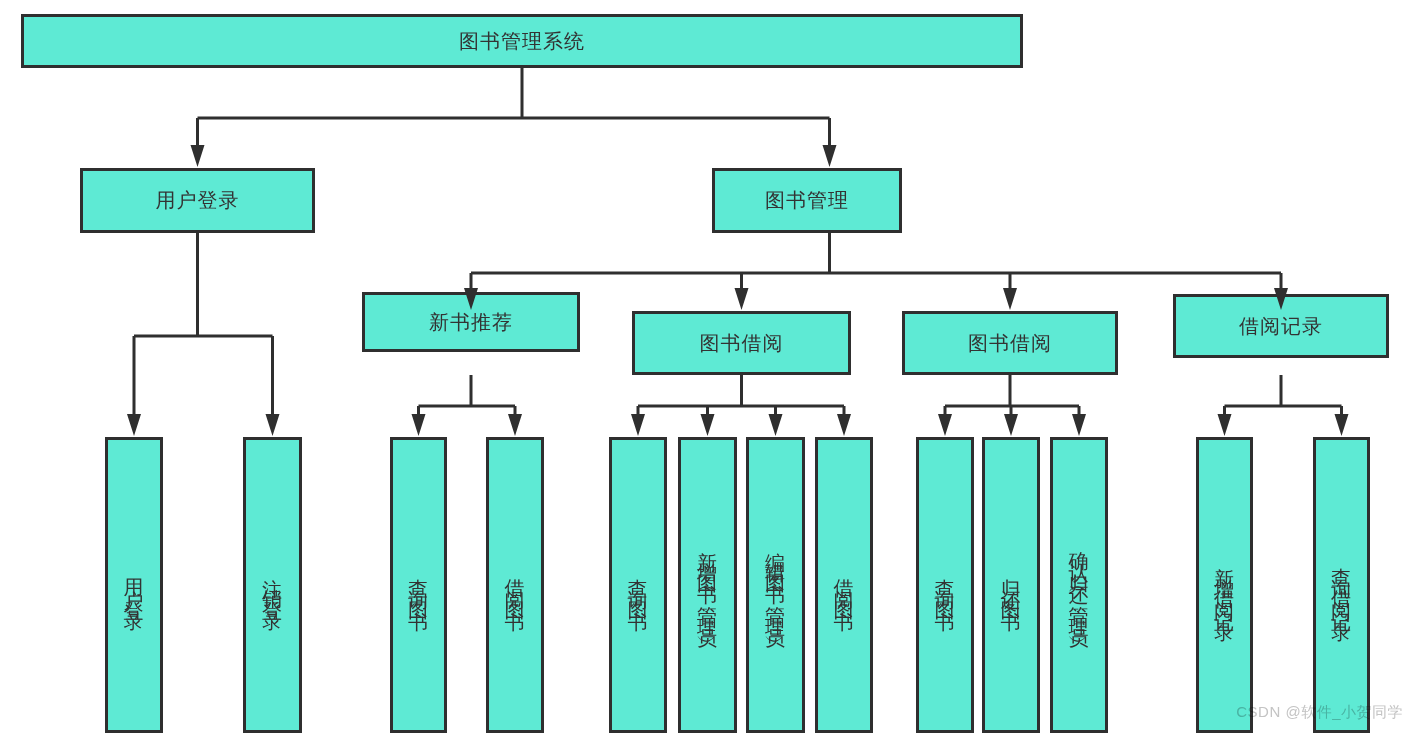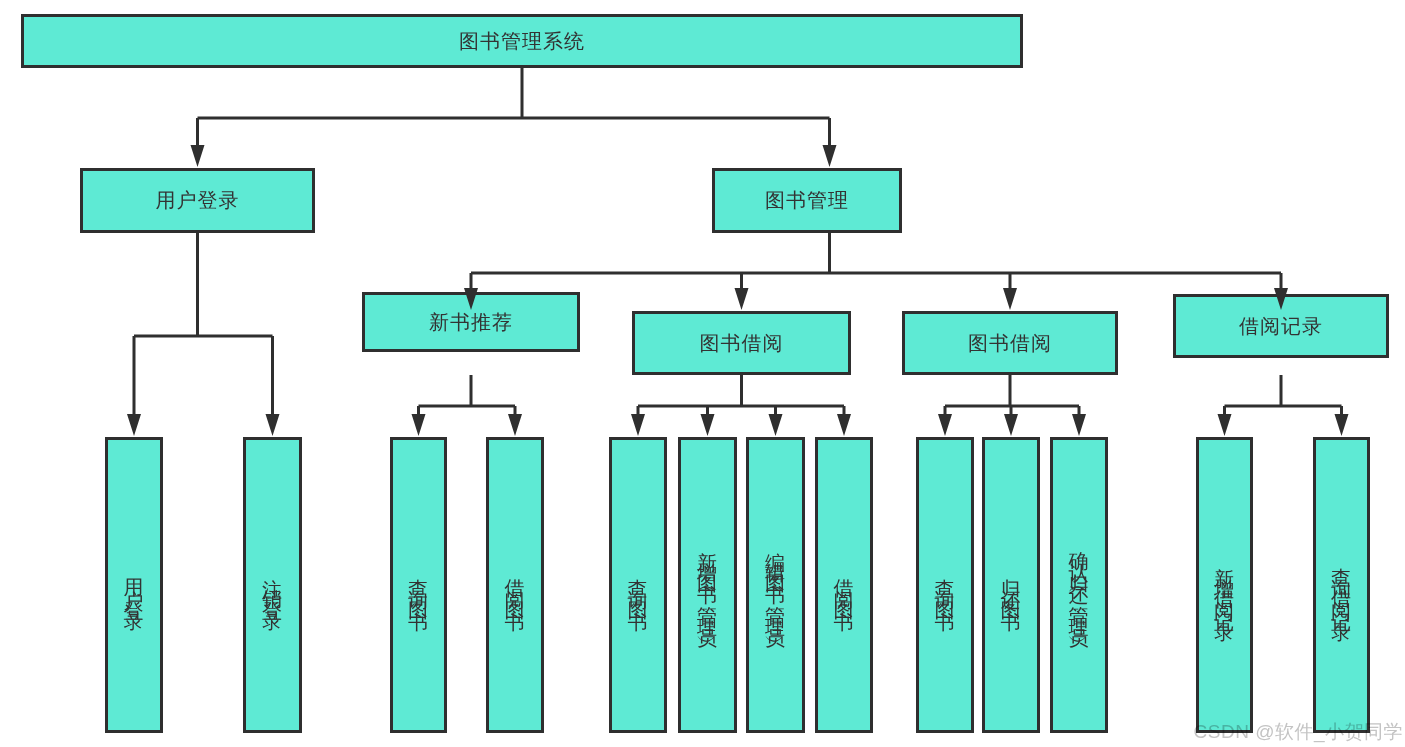--- a/index.html
+++ b/index.html
@@ -36,23 +36,23 @@
   .node.vert .lbl{
     writing-mode:vertical-rl;
     text-orientation:mixed;
     letter-spacing:11px;
     line-height:1;
     white-space:normal;
   }
   .watermark{
     position:absolute;
     right:2px;
-    top:719px;
+    top:703px;
     z-index:4;
-    font-size:19px;
+    font-size:15px;
     color:var(--watermark-color);
     letter-spacing:0.5px;
     mix-blend-mode:multiply;
     white-space:nowrap;
     text-align:center;
   }
 </style>
 </head>
 <body>
 

